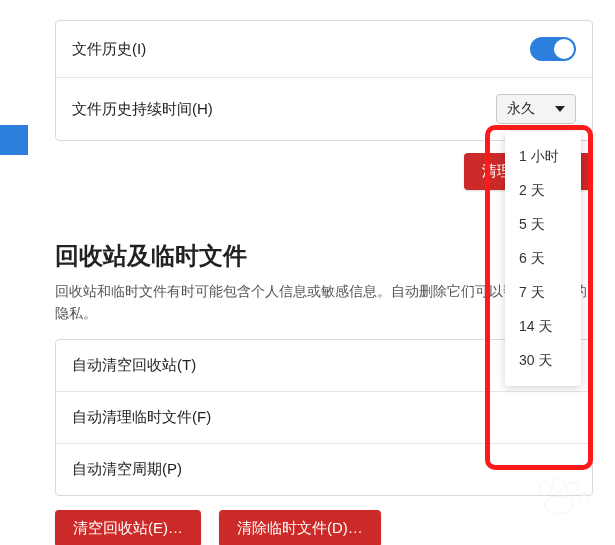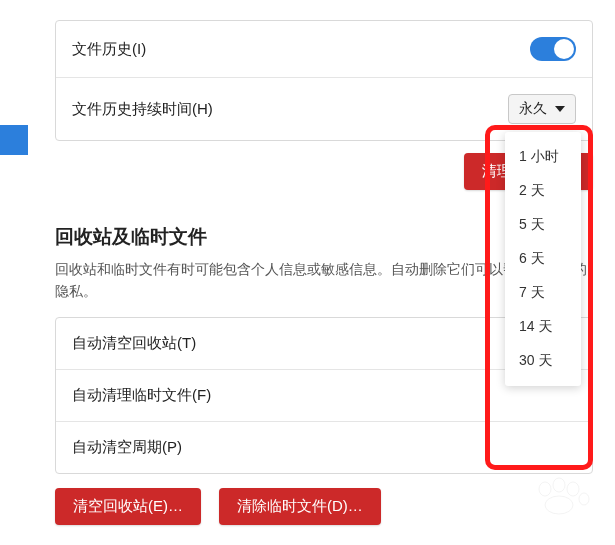--- a/index.html
+++ b/index.html
@@ -51,21 +51,21 @@
     content: "";
     position: absolute;
     right: 2px; top: 2px;
     width: 20px; height: 20px;
     border-radius: 50%;
     background: #fff;
   }
   .select-btn {
     display: inline-flex;
     align-items: center;
-    gap: 8px;
+    gap: 20px;
     padding: 5px 10px;
     border: 1px solid #c8c8c8;
     border-radius: 4px;
     background: #f4f4f4;
     font-size: 14px;
     cursor: pointer;
   }
   .chevron-down {
     width: 0; height: 0;
     border-left: 5px solid transparent;
@@ -81,23 +81,23 @@
     background: #cc2929;
     color: #fff;
     border: none;
     border-radius: 4px;
     padding: 9px 18px;
     font-size: 15px;
     cursor: pointer;
     box-shadow: 0 1px 2px rgba(0,0,0,0.15);
   }
   .section-title {
-    font-size: 19px;
+    font-size: 24px;
     font-weight: 600;
-    margin-top: 34px;
+    margin-top: 50px;
     margin-bottom: 8px;
   }
   .section-desc {
     font-size: 14px;
     color: #555;
     margin-bottom: 14px;
     line-height: 1.6;
   }
   .buttons-row {
     display: flex;

